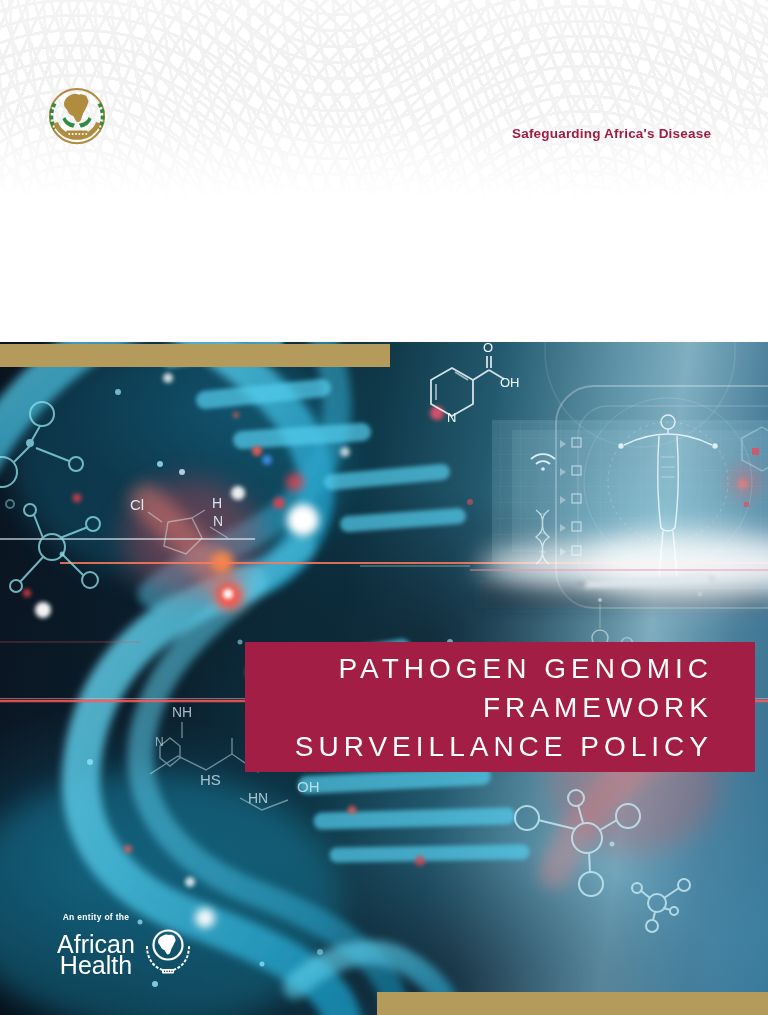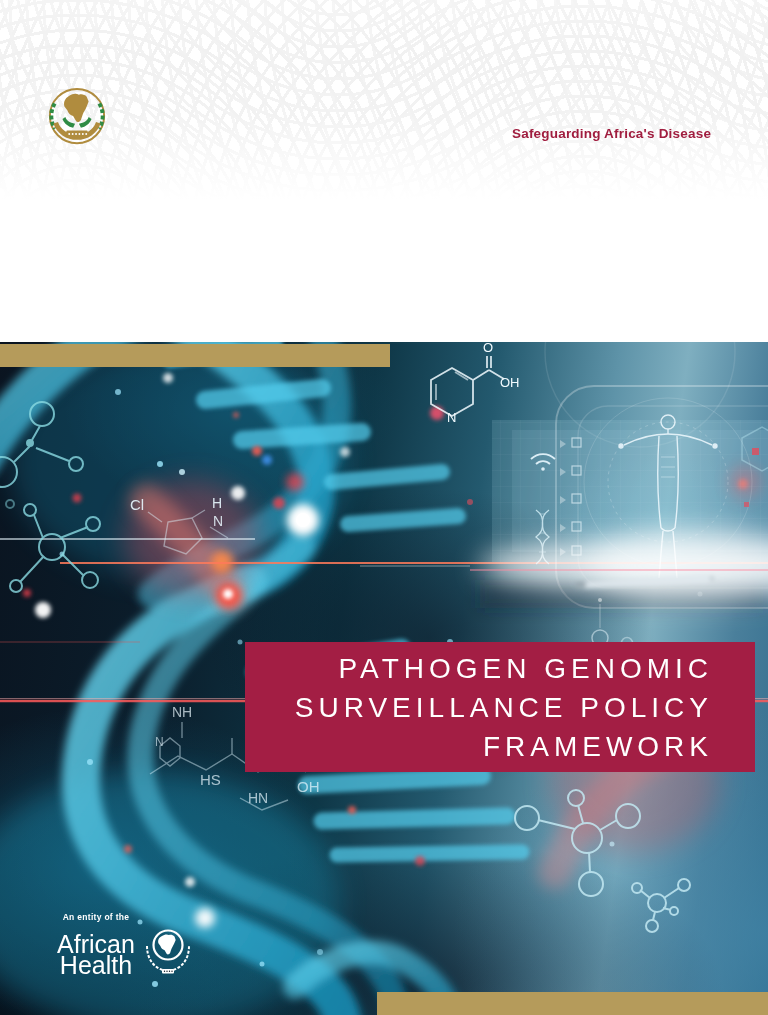--- a/index.html
+++ b/index.html
@@ -324,22 +324,22 @@
         <circle cx="652" cy="584" r="6"></circle>
       </g>
     </svg>
   </div>
 
   <div class="gold-top"></div>
   <div class="gold-bottom"></div>
 
   <div class="title-box">
     <div class="title-line">PATHOGEN GENOMIC</div>
+    <div class="title-line">FRAMEWORK</div>
     <div class="title-line">SURVEILLANCE POLICY</div>
-    <div class="title-line">FRAMEWORK</div>
   </div>
 
   <div class="au">
     <div class="au-entity">An entity of the</div>
     <div class="au-row">
       <div class="au-names">
         <div>African</div>
         <div>Health</div>
       </div>
       <svg width="50" height="52" viewBox="0 0 50 52">

